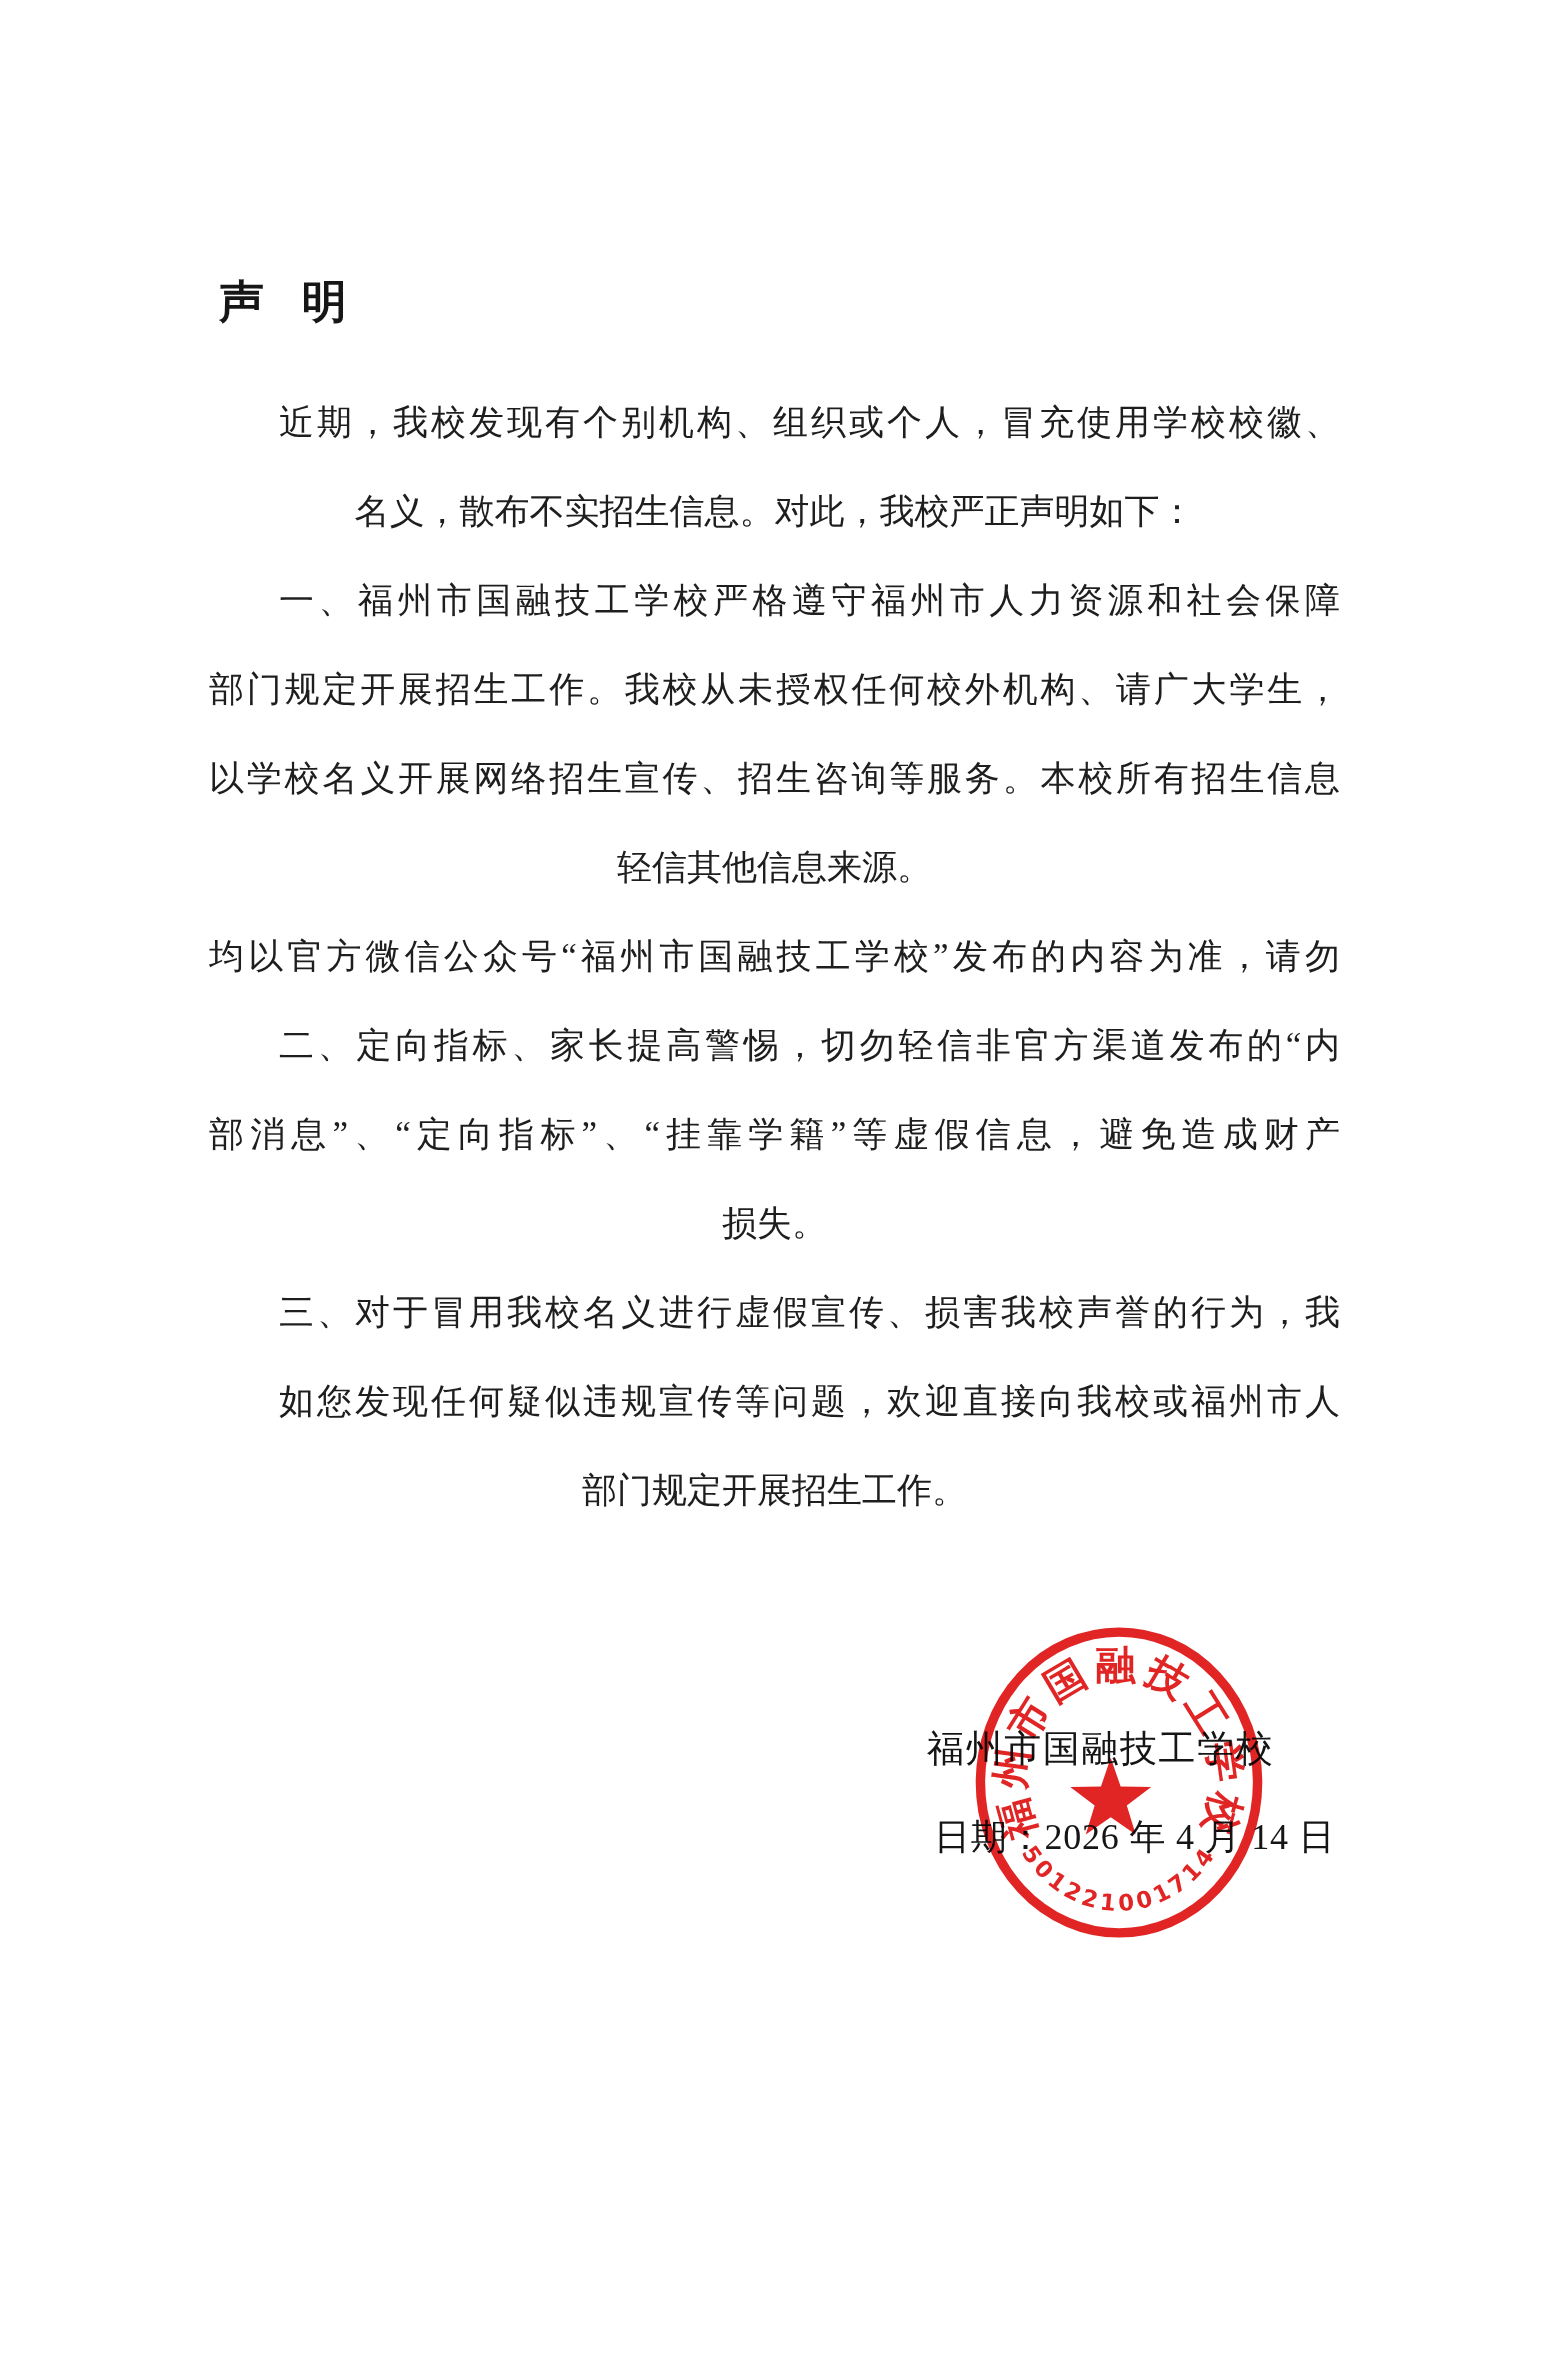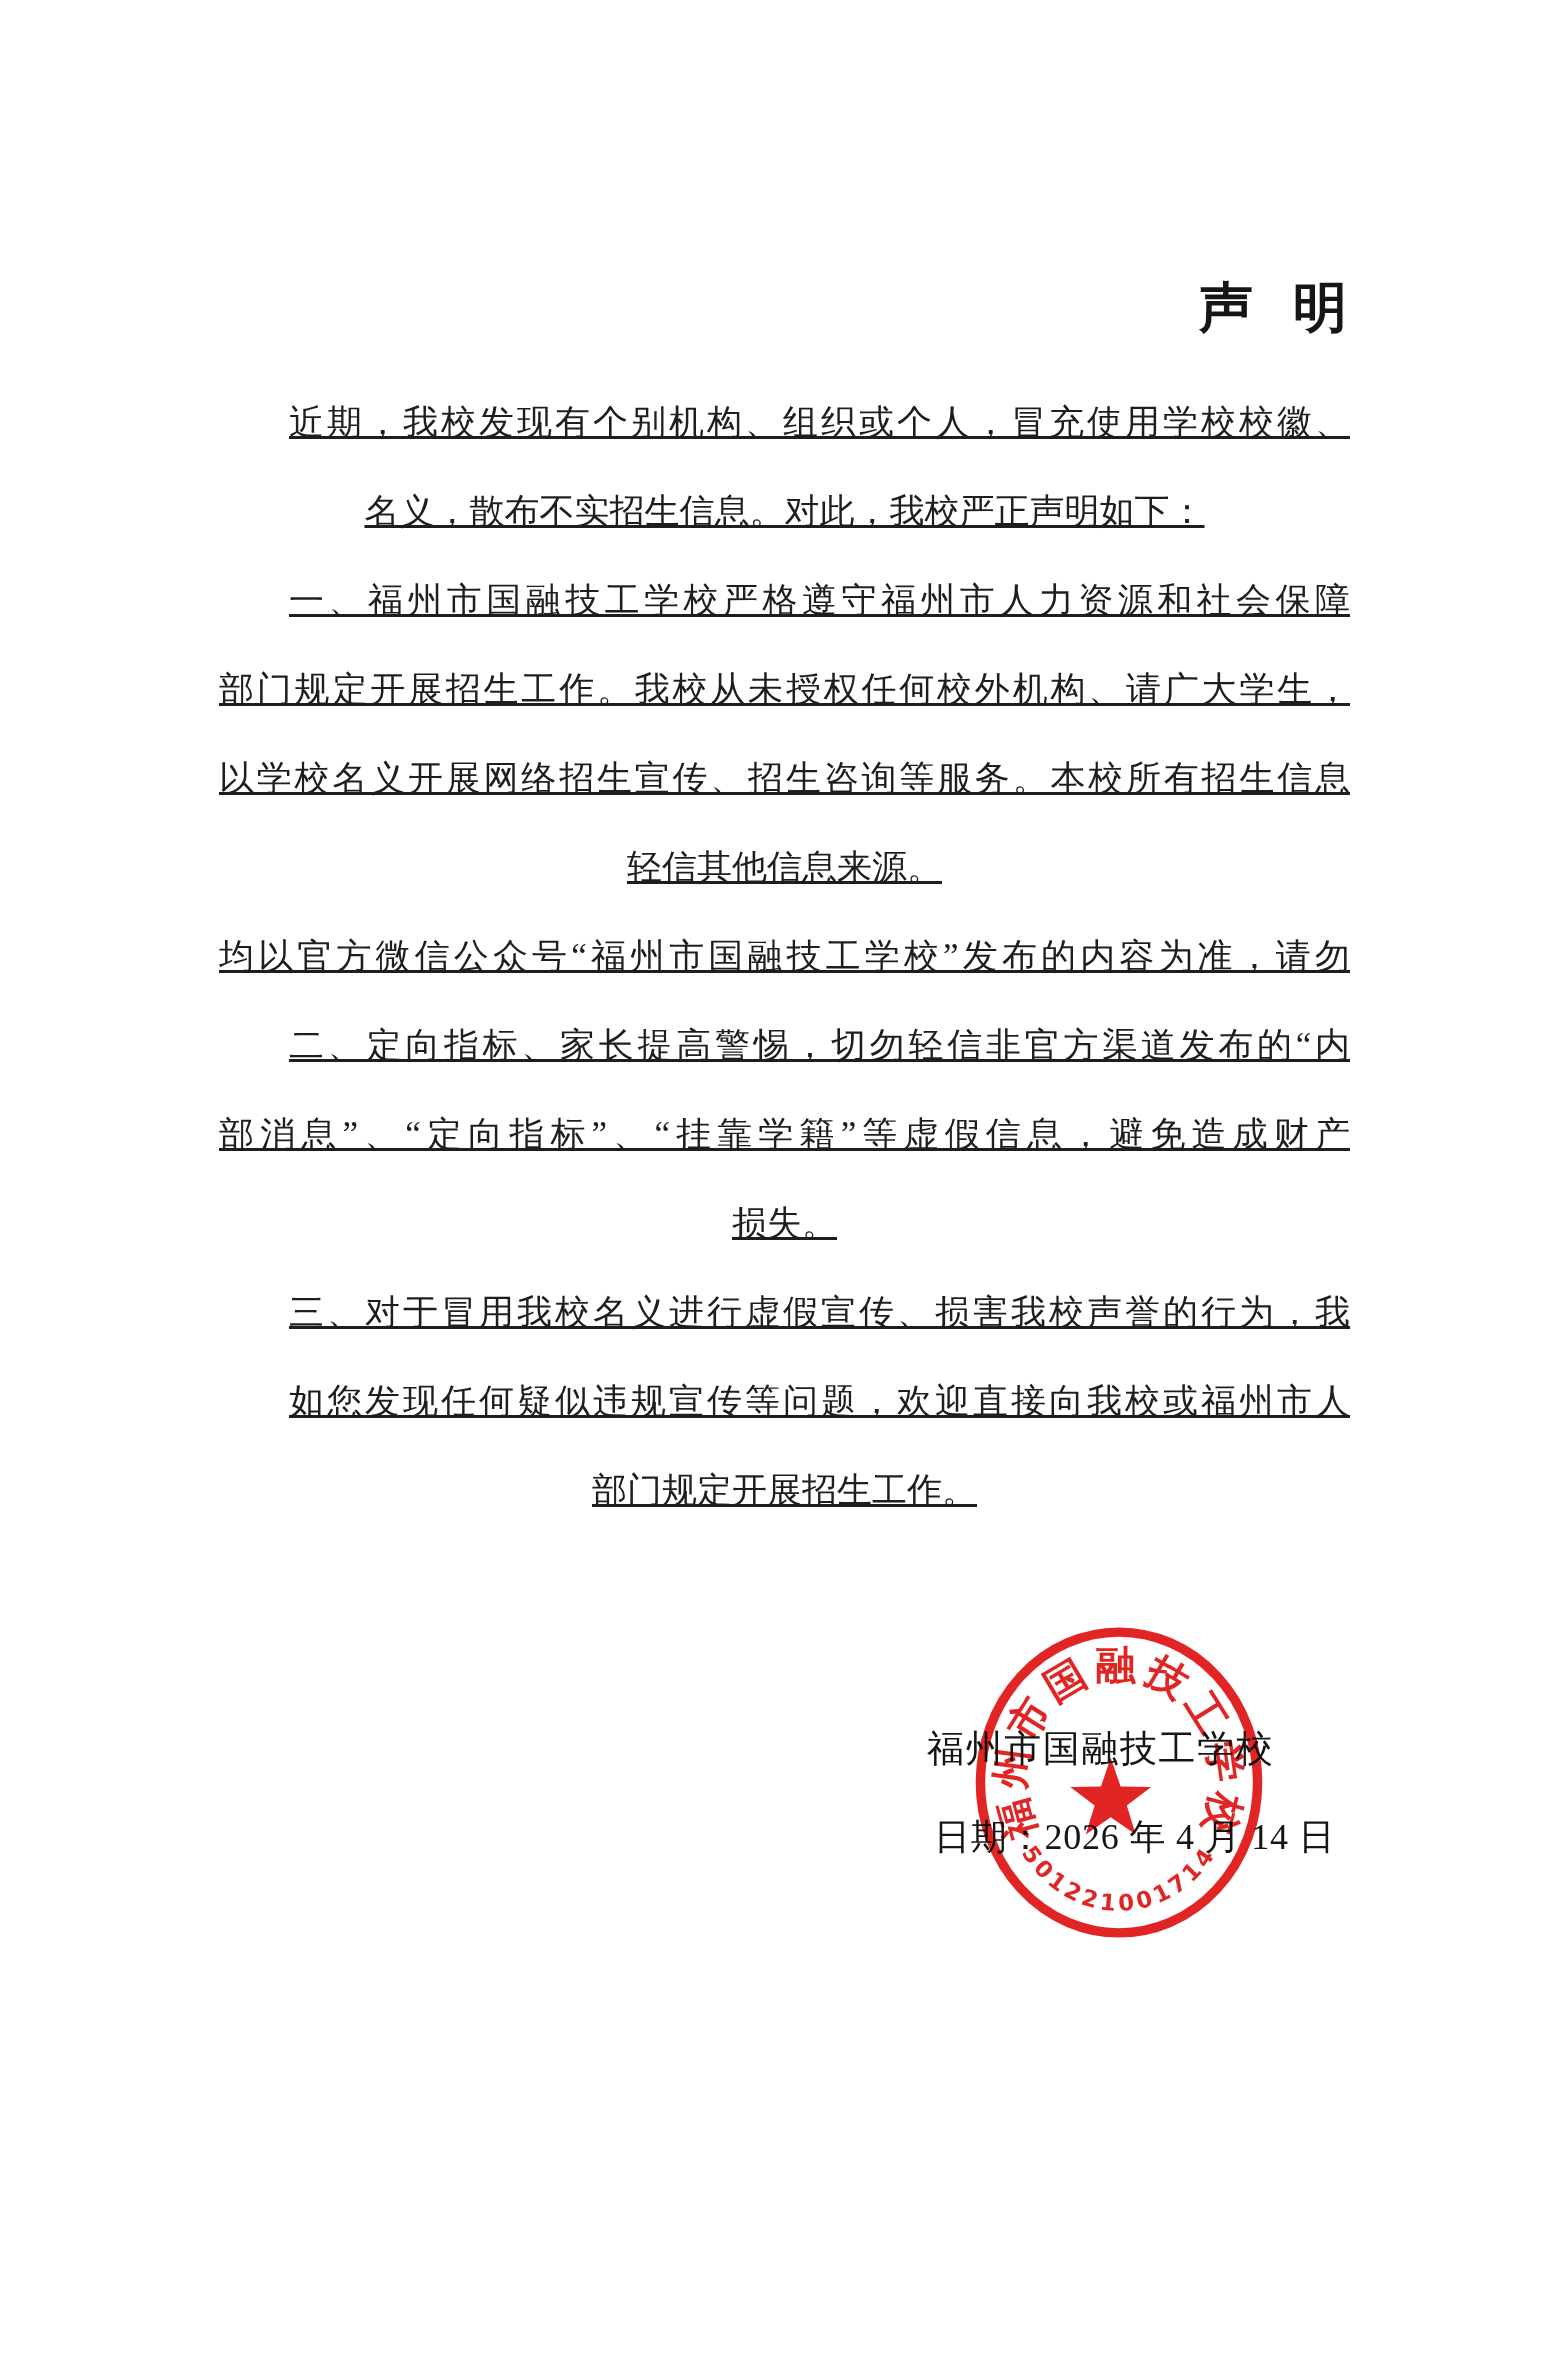--- a/index.html
+++ b/index.html
@@ -11,35 +11,34 @@
     background: #ffffff;
     overflow: hidden;
     font-family: "Liberation Serif", "DejaVu Serif", serif;
     color: #1e1e1e;
   }
   .doc-title {
     position: absolute;
     left: 219px;
     top: 272px;
     width: 1131px;
-    text-align: right;
-    font-size: 54px;
+    text-align: left;
+    font-size: 45px;
     font-weight: 700;
     letter-spacing: 3.1px;
     word-spacing: 20.3px;
     color: #161616;
   }
   .doc-body {
     position: absolute;
-    left: 219px;
+    left: 209px;
     top: 378px;
     width: 1131px;
     font-size: 35px;
     color: #1e1e1e;
-    text-decoration: underline;
   }
   .line {
     height: 89px;
     line-height: 89px;
     white-space: normal;
     overflow: hidden;
     text-align: center;
   }
   .line.fill {
     text-align: justify;

